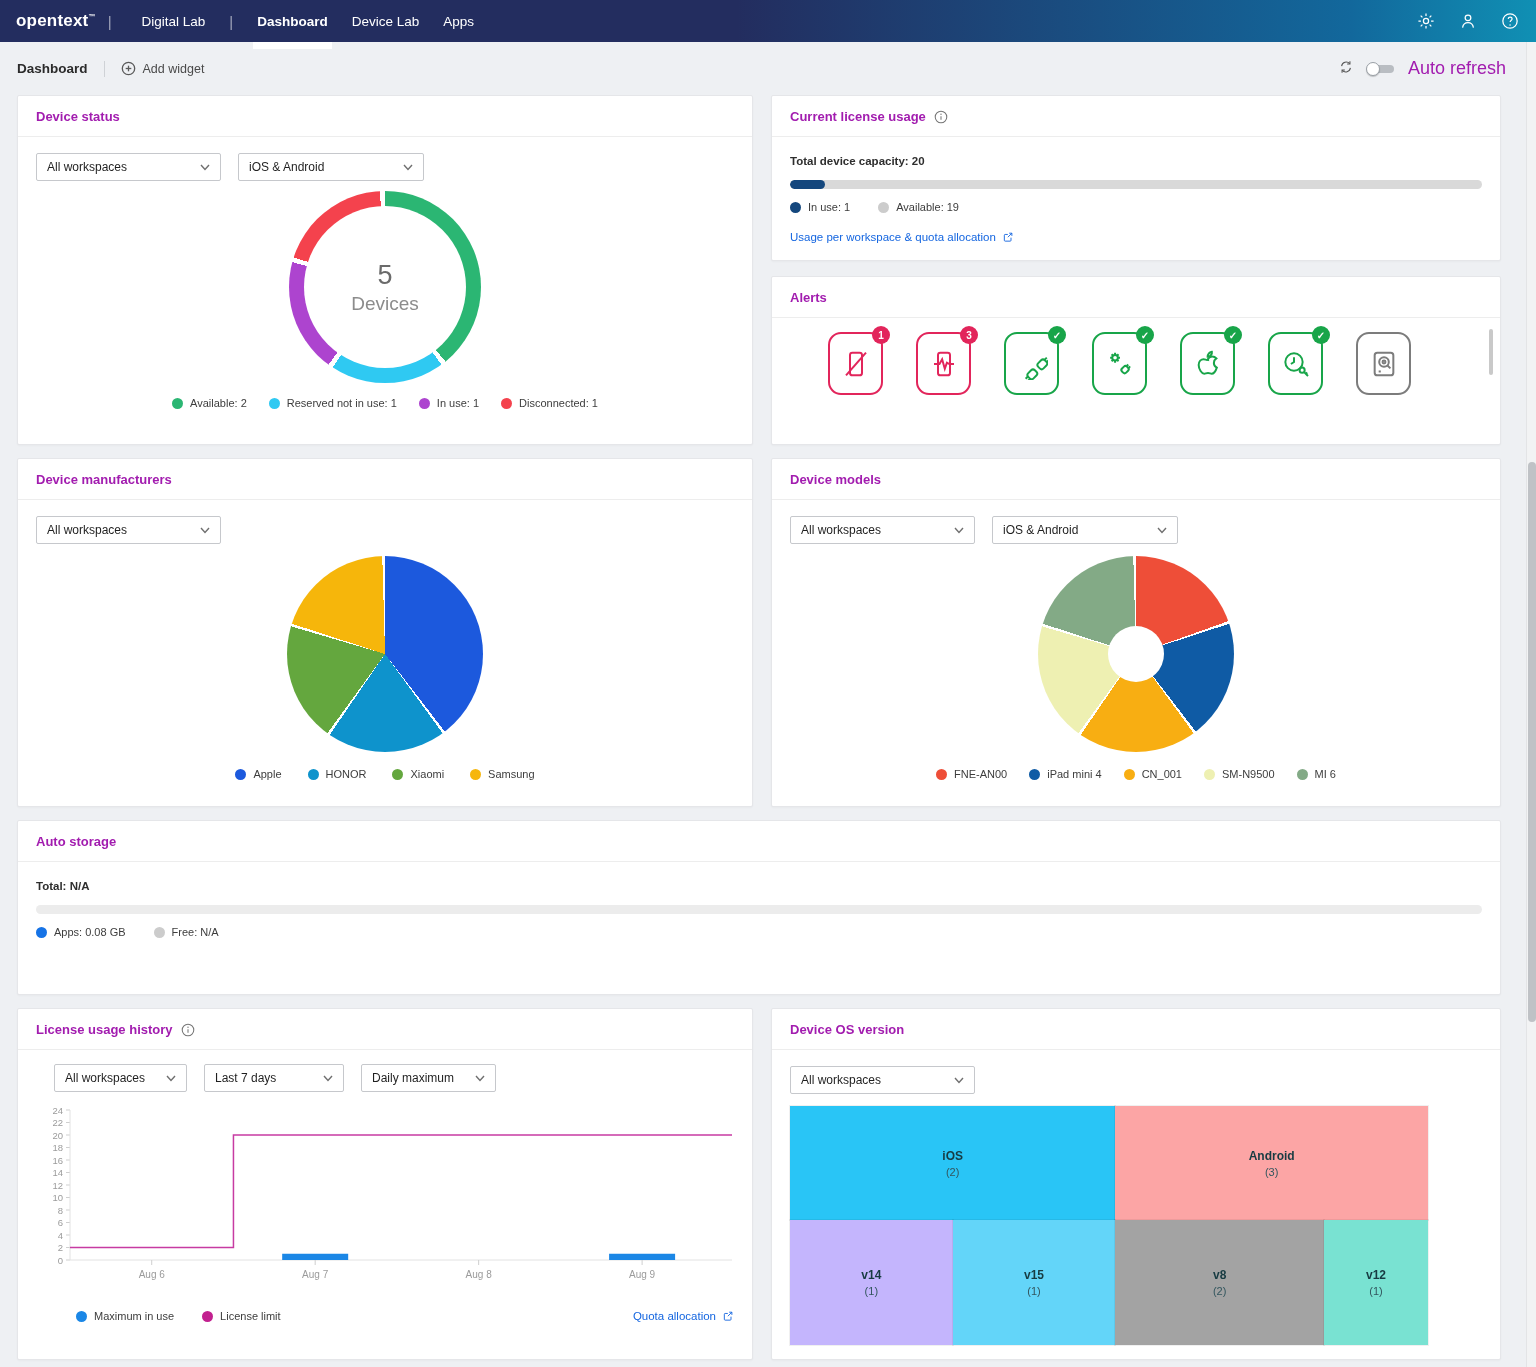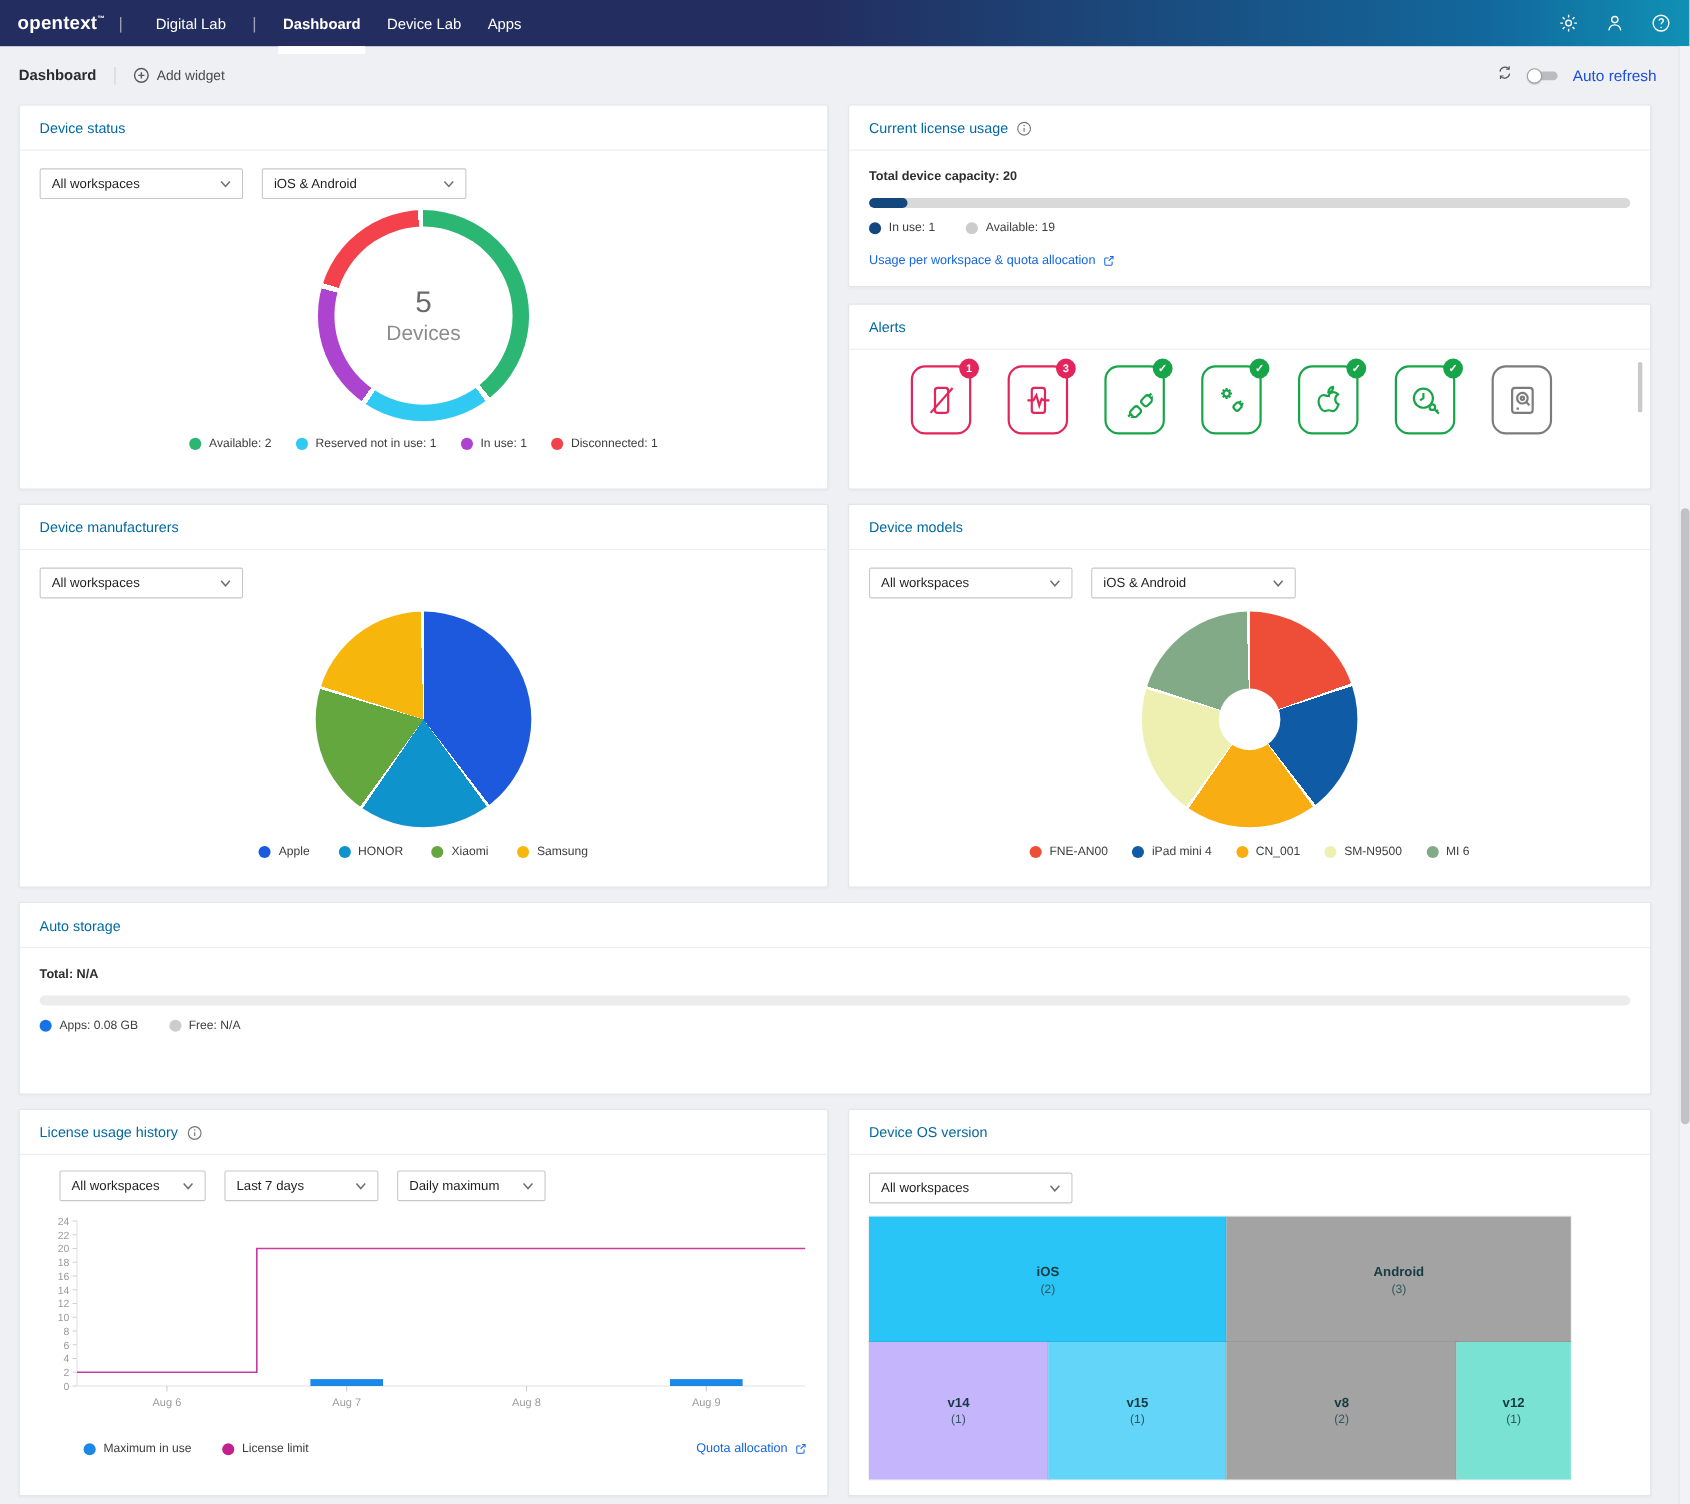--- a/index.html
+++ b/index.html
@@ -28,28 +28,28 @@
   .tb-title { font-size:13.5px; font-weight:700; color:#2b2b2b; }
   .tb-div { width:1px; height:16px; background:#cfd2d6; margin:0 16px; }
   .add-widget { display:flex; align-items:center; gap:7px; color:#4a4a4a; font-size:12.5px; cursor:pointer; }
   .add-widget svg { width:15px; height:15px; stroke:#5a5a5a; fill:none; stroke-width:1.4; }
   .tb-right { margin-left:auto; display:flex; align-items:center; gap:12px; }
   .refresh-icon svg { width:16px; height:16px; stroke:#555; fill:none; stroke-width:1.6; }
   .toggle { width:30px; height:14px; position:relative; cursor:pointer; }
   .toggle .track { position:absolute; left:8px; top:3px; width:20px; height:8px; border-radius:4px; background:#b9bdc2; }
   .toggle .knob { position:absolute; left:0; top:0; width:14px; height:14px; border-radius:50%;
     background:#fff; border:1px solid #9aa0a6; box-shadow:0 1px 1px rgba(0,0,0,.2); }
-  .tb-right span.lbl { font-size:14px; color:#1d4ed8; }
+  .tb-right span.lbl { font-size:18px; color:#a21caf; }
 
   
   .content { padding:0 0 0 17px; }
   .row { display:flex; gap:18px; margin-bottom:13px; }
   .card { background:#fff; border:1px solid #e5e6e9; border-radius:2px;
     box-shadow:0 1px 2px rgba(0,0,0,.03); }
-  .card-title { font-size:13px; font-weight:400; color:#0369a1; padding:13px 18px 12px;
+  .card-title { font-size:13px; font-weight:700; color:#a21caf; padding:13px 18px 12px;
     border-bottom:1px solid #ededed; display:flex; align-items:center; gap:8px; }
   .info-icon svg { width:14px; height:14px; stroke:#767676; fill:none; stroke-width:1.2; display:block; }
   .card-body { padding:16px 18px; }
 
   .w-status { width:736px; height:350px; }
   .col-right { width:730px; display:flex; flex-direction:column; gap:15px; }
   .w-license { height:166px; }
   .w-alerts  { height:169px; position:relative; }
   .w-manu  { width:736px; height:349px; }
   .w-models{ width:730px; height:349px; }
@@ -547,21 +547,21 @@
                 <polyline points="1,1 5,5.5 9,1"></polyline>
               </svg>
           </span>
         </div>
         <div class="treemap">
           <div class="tm-row top" id="tm-top">
               <div class="tm-cell" style="flex: 0 0 51%; background: rgb(41, 197, 246);">
                 <div class="tm-name">iOS</div>
                 <div class="tm-count">(2)</div>
               </div>
-              <div class="tm-cell" style="flex: 0 0 49%; background: #a3a3a3;">
+              <div class="tm-cell" style="flex: 0 0 49%; background: #fca5a5;">
                 <div class="tm-name">Android</div>
                 <div class="tm-count">(3)</div>
               </div>
             </div>
           <div class="tm-row bottom" id="tm-bottom">
               <div class="tm-cell" style="flex: 0 0 25.5%; background: #c4b5fd;">
                 <div class="tm-name">v14</div>
                 <div class="tm-count">(1)</div>
               </div>
               <div class="tm-cell" style="flex: 0 0 25.5%; background: rgb(99, 213, 249);">

